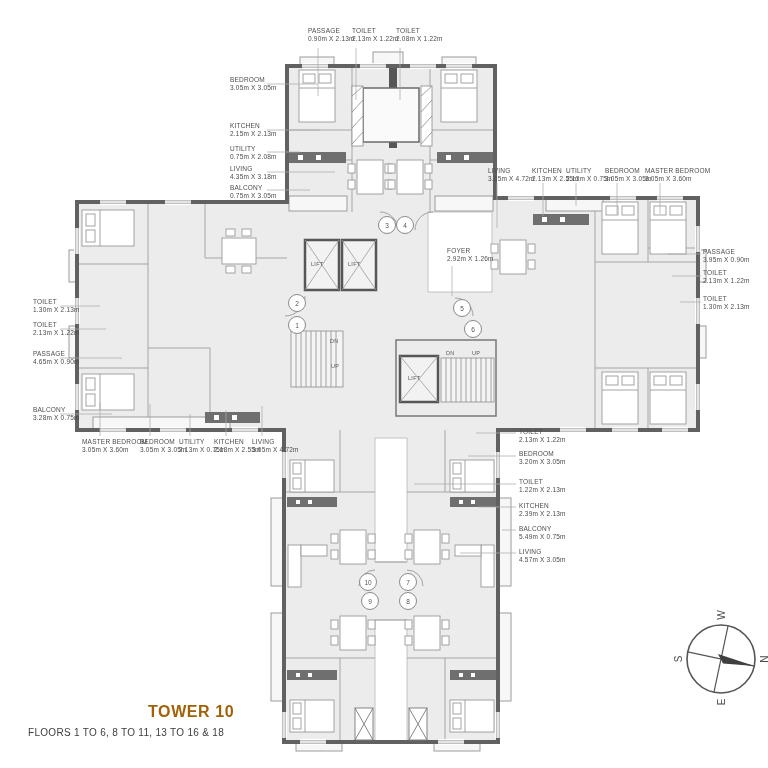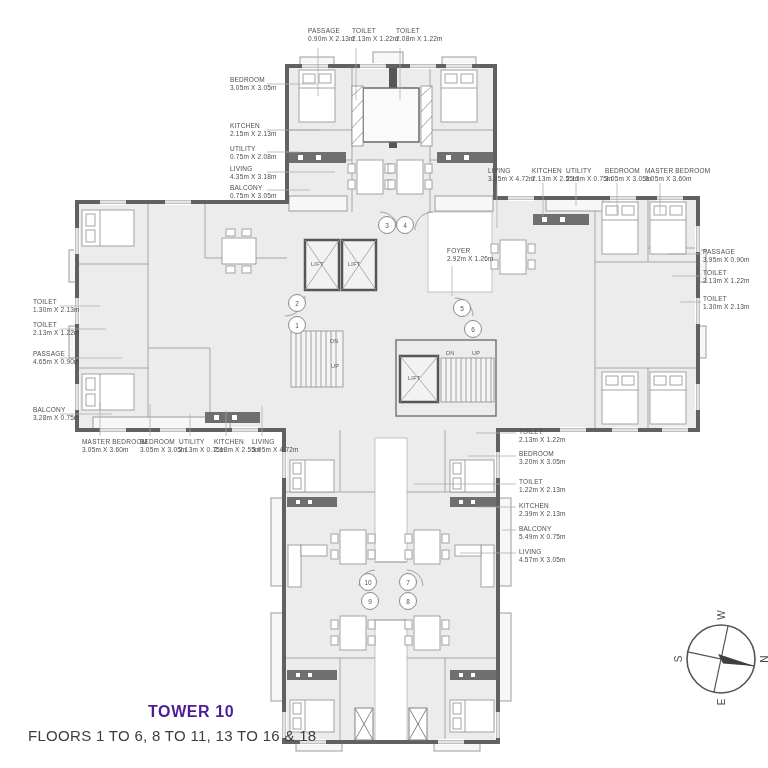--- a/index.html
+++ b/index.html
@@ -5,22 +5,22 @@
   html,body{margin:0;padding:0;background:#fff;}
   #canvas{position:relative;width:768px;height:768px;background:#ffffff;overflow:hidden;
           font-family:"Liberation Sans", sans-serif;}
   #plan-svg{position:absolute;left:0;top:0;}
   .rl{position:absolute;font-size:6.5px;line-height:8px;color:#4c4c4c;white-space:nowrap;letter-spacing:.2px;}
   .rl .rn{}
   .rl .rd{}
   .cl{position:absolute;font-size:5.5px;color:#5a5a5a;letter-spacing:.3px;}
   .un{position:absolute;width:16px;height:16px;border:1px solid #8a8a8a;border-radius:50%;
       background:#fff;color:#555;font-size:6.5px;display:flex;align-items:center;justify-content:center;}
-  #title-tower{position:absolute;left:148px;top:703px;font-size:16px;font-weight:bold;color:#4c1d95;letter-spacing:.6px;}
-  #title-floors{position:absolute;left:28px;top:727px;font-size:15px;color:#3d3d3d;letter-spacing:.3px;}
+  #title-tower{position:absolute;left:148px;top:703px;font-size:16px;font-weight:bold;color:#a16207;letter-spacing:.6px;}
+  #title-floors{position:absolute;left:28px;top:727px;font-size:10px;color:#3d3d3d;letter-spacing:.3px;}
   #compass{position:absolute;left:676px;top:614px;width:90px;height:90px;}
   .cmp{position:absolute;font-size:10px;color:#4a4a4a;transform:rotate(-90deg);width:12px;height:12px;
        display:flex;align-items:center;justify-content:center;}
 </style>
 </head>
 <body>
 
 <div id="canvas">
 
 <svg id="plan-svg" width="768" height="768" viewBox="0 0 768 768">

